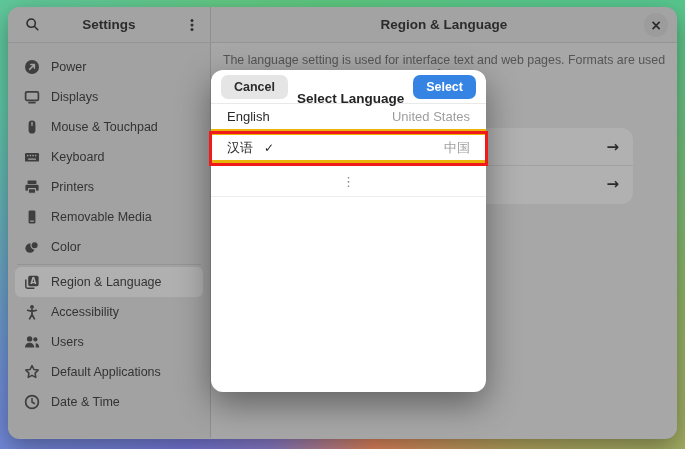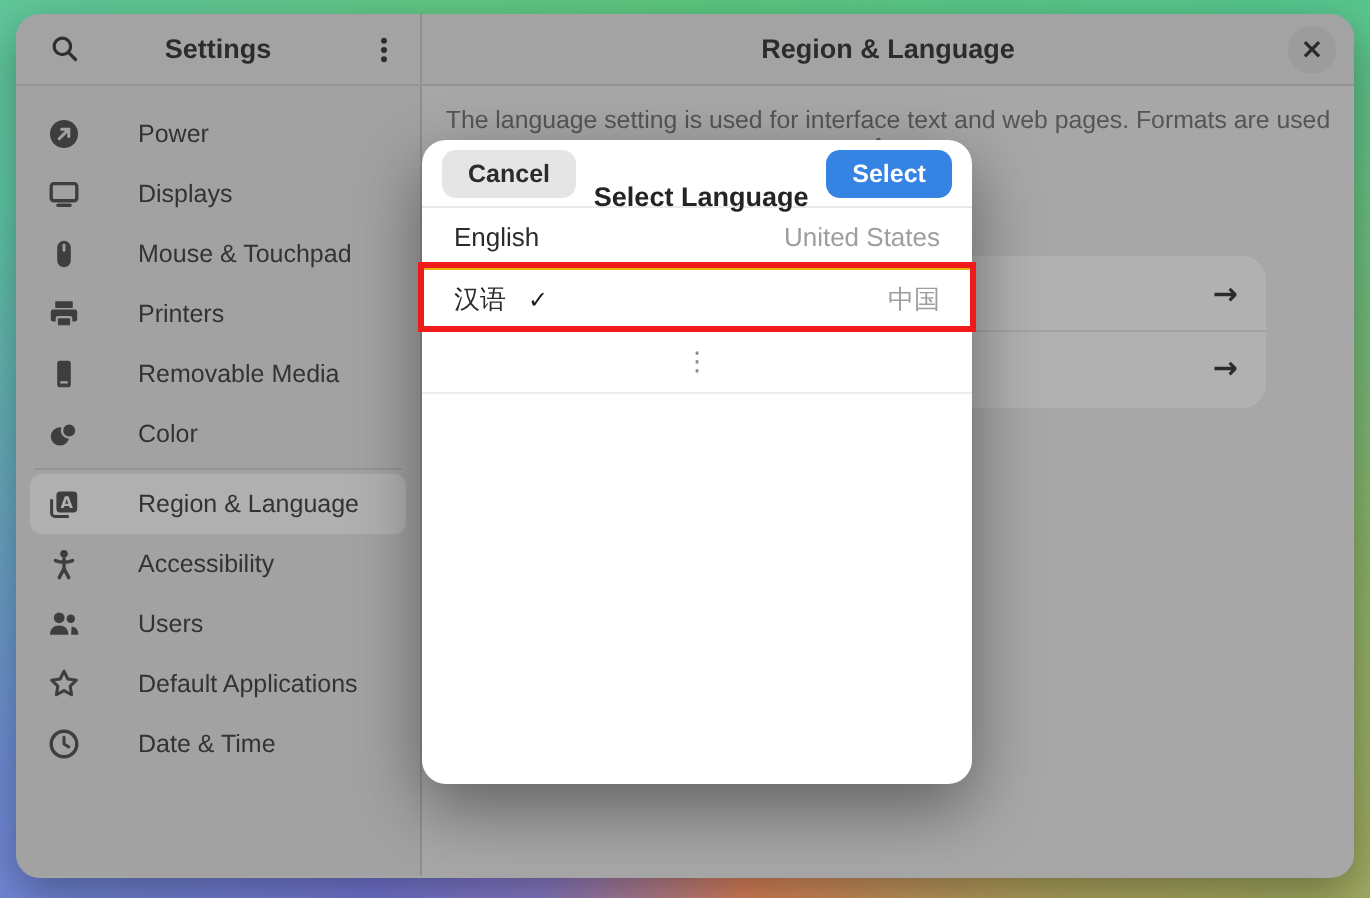--- a/index.html
+++ b/index.html
@@ -27,21 +27,21 @@
     align-items:center; justify-content:center; width:24px; height:24px; border-radius:50%; cursor:pointer; }
   .search-btn { left:12px; }
   .kebab-btn { right:6px; }
   .close-btn { right:9px; background:#9c9c9c; font-size:14px; font-weight:700; color:#2a2a2a;
     font-family:"DejaVu Sans",sans-serif; }
 
   
   .wbody { display:flex; height:395px; }
   .sidebar { width:203px; flex:none; background:#a2a2a2; border-right:1px solid #8f8f8f;
     padding:9px 7px; }
-  .side-item { display:flex; align-items:center; gap:29px; height:30px; padding:0 9px;
+  .side-item { display:flex; align-items:center; gap:11px; height:30px; padding:0 9px;
     border-radius:6px; cursor:pointer; }
   .side-item .lbl { font-size:12.5px; color:#333333; }
   .side-item.selected { background:#b0b0b0; }
   .side-sep { height:1px; background:#949494; margin:2px 2px; }
   .sicon { width:16px; height:16px; flex:none; }
 
   
   .content { position:relative; flex:1; background:#a7a7a7; }
   .desc { position:absolute; top:10px; left:10px; right:10px; text-align:center;
     font-size:12.4px; color:#555555; }
@@ -57,21 +57,21 @@
     background:#ffffff; border-radius:12px; z-index:5;
     box-shadow:0 12px 34px rgba(0,0,0,.42); }
   .dlg-header { height:34px; display:flex; align-items:center; justify-content:space-between;
     padding:0 10px; border-bottom:1px solid #e9e9e9; }
   .dlg-title { font-size:13.5px; font-weight:700; color:#242424;margin-top:24px; }
   .btn { border:none; border-radius:7px; padding:5px 13px; font-size:12.5px; font-weight:700;
     font-family:inherit; cursor:pointer; }
   .btn-cancel { background:#e5e5e5; color:#2b2b2b; }
   .btn-select { background:#3584e4; color:#ffffff; }
   .dlg-row { height:31px; display:flex; align-items:center; padding:0 16px;
-    border-bottom:2px solid #eab308; cursor:pointer; }
+    border-bottom:6px solid #eab308; cursor:pointer; }
   .dlg-row .name { font-size:13px; color:#2b2b2b; }
   .dlg-row .check { margin-left:11px; font-size:12px; color:#1f1f1f; font-weight:700;
     font-family:"DejaVu Sans",sans-serif; }
   .dlg-row .region { margin-left:auto; font-size:13px; color:#9e9e9e; }
   .dlg-more { height:31px; display:flex; align-items:center; justify-content:center;
     border-bottom:1px solid #ededed; cursor:pointer; }
   .dlg-more .dots { font-family:"DejaVu Sans",sans-serif; font-size:13px; color:#8a8a8a; }
 
   
   .annot { position:absolute; left:201px; top:124px; width:279px; height:35px;
@@ -129,20 +129,31 @@
         </div>
 
         <div class="side-item">
           <svg class="sicon" viewBox="0 0 16 16">
             <rect x="4.6" y="1.4" width="6.8" height="13.2" rx="3.4" fill="#3e3e3e"></rect>
             <line x1="8" y1="3.6" x2="8" y2="6.2" stroke="#a2a2a2" stroke-width="1.4" stroke-linecap="round"></line>
           </svg>
           <span class="lbl">Mouse &amp; Touchpad</span>
         </div>
 
+        <div class="side-item">
+          <svg class="sicon" viewBox="0 0 16 16">
+            <rect x="1" y="4" width="14" height="8.6" rx="1.2" fill="#3e3e3e"></rect>
+            <circle cx="3.8" cy="6.6" r=".8" fill="#a2a2a2"></circle>
+              <circle cx="6.4" cy="6.6" r=".8" fill="#a2a2a2"></circle>
+            <circle cx="9" cy="6.6" r=".8" fill="#a2a2a2"></circle>
+              <circle cx="11.6" cy="6.6" r=".8" fill="#a2a2a2"></circle>
+            <line x1="4.6" y1="10.2" x2="11.4" y2="10.2" stroke="#a2a2a2" stroke-width="1.3" stroke-linecap="round"></line>
+          </svg>
+          <span class="lbl">Keyboard</span>
+        </div>
 
         <div class="side-item">
           <svg class="sicon" viewBox="0 0 16 16">
             <rect x="3.6" y="1.6" width="8.8" height="3.4" rx=".6" fill="#3e3e3e"></rect>
             <rect x="1.4" y="5.8" width="13.2" height="6" rx="1.2" fill="#3e3e3e"></rect>
             <rect x="4.4" y="9.6" width="7.2" height="4.6" rx=".6" fill="#3e3e3e" stroke="#a2a2a2" stroke-width="1.1"></rect>
           </svg>
           <span class="lbl">Printers</span>
         </div>
 

